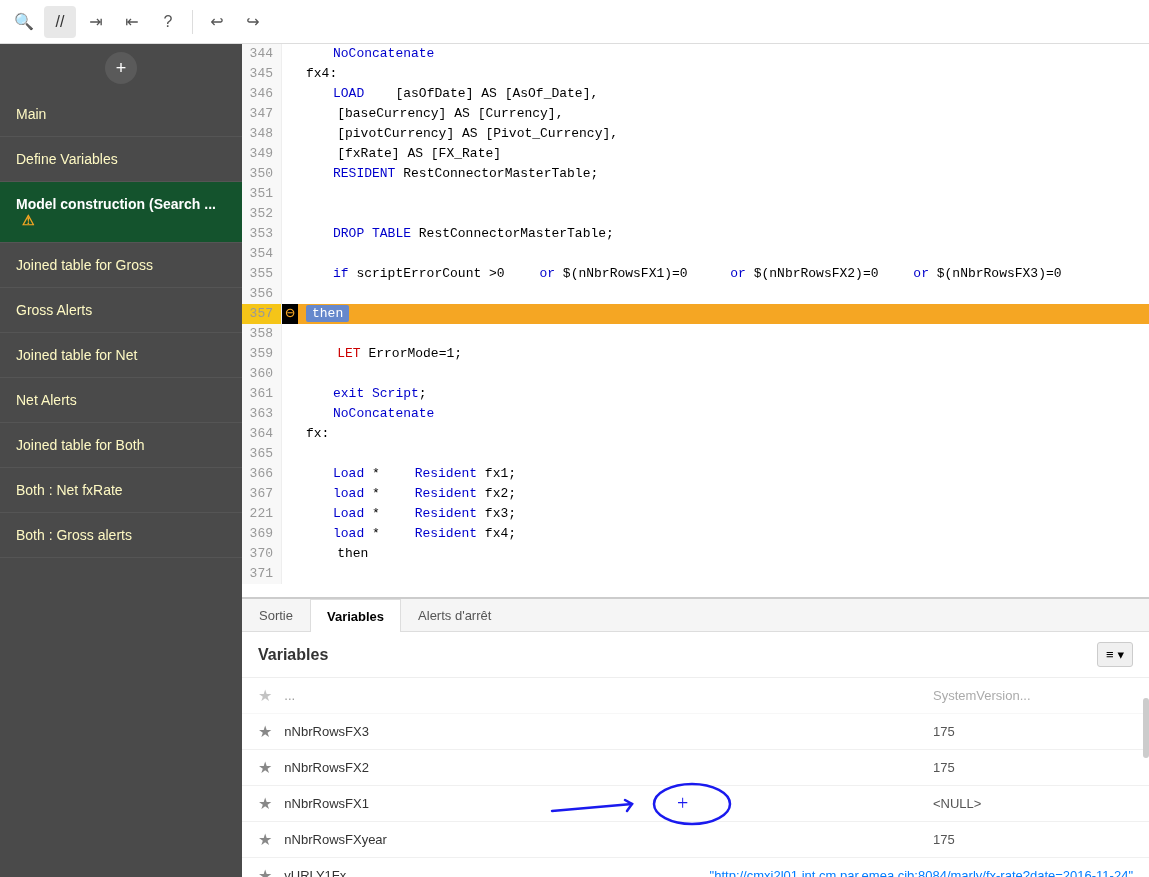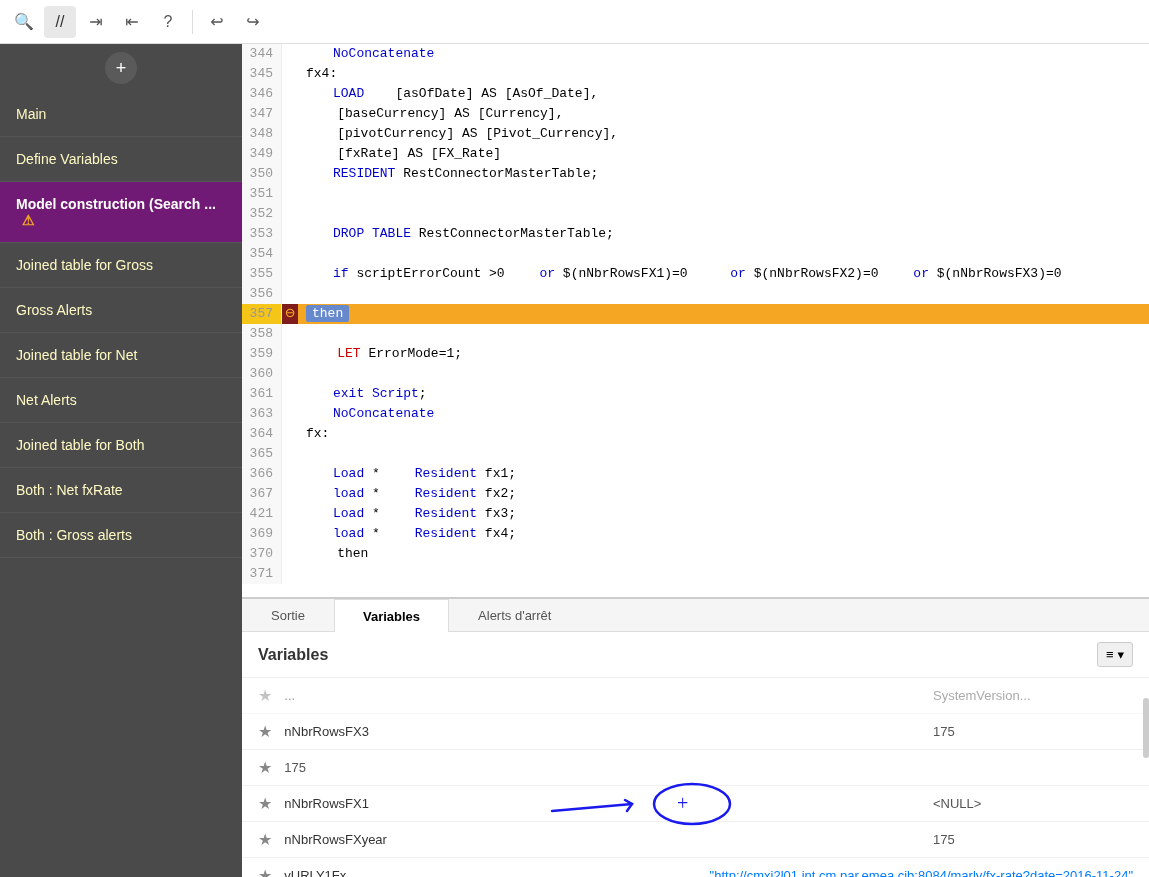--- a/index.html
+++ b/index.html
@@ -52,21 +52,21 @@
       margin: 8px auto;
       display: flex; align-items: center; justify-content: center;
     }
     .sidebar-item {
       padding: 14px 16px;
       color: #fef9c3;
       font-size: 14px;
       cursor: pointer;
       border-bottom: 1px solid #555;
     }
-    .sidebar-item.active { background: #701a75; color: #fff; font-weight: bold; }
+    .sidebar-item.active { background: #14532d; color: #fff; font-weight: bold; }
     .sidebar-item.bold { font-weight: bold; color: #fff; }
 
     
     .editor-area {
       flex: 1;
       display: flex;
       flex-direction: column;
       overflow: hidden;
       position: relative;
     }
@@ -78,21 +78,21 @@
       font-size: 13px;
       position: relative;
     }
     .code-line {
       display: flex;
       align-items: flex-start;
       min-height: 20px;
       line-height: 20px;
     }
     .code-line.highlighted {
-      background: #7f1d1d;
+      background: #000000;
     }
     .line-num {
       width: 40px;
       min-width: 40px;
       text-align: right;
       padding-right: 8px;
       color: #999;
       user-select: none;
       background: #f8f8f8;
       border-right: 1px solid #eee;
@@ -126,21 +126,21 @@
       display: flex;
       flex-direction: column;
       flex-shrink: 0;
     }
     .bottom-tabs {
       display: flex;
       border-bottom: 1px solid #ddd;
       background: #f5f5f5;
     }
     .bottom-tab {
-      padding: 8px 28px;
+      padding: 8px 16px;
       font-size: 13px;
       cursor: pointer;
       border: 1px solid transparent;
       border-bottom: none;
       background: transparent;
       color: #555;
     }
     .bottom-tab.active {
       background: #fff;
       border-color: #ddd;
@@ -387,21 +387,21 @@
         <span class="line-content"><span class="kw-blue">Load</span> * <span class="kw-blue">Resident</span> fx1;</span>
       </div>
 
       <div class="code-line">
         <span class="line-num">367</span>
         <span class="breakpoint-circle"></span>
         <span class="line-content"><span class="kw-blue">load</span> * <span class="kw-blue">Resident</span> fx2;</span>
       </div>
 
       <div class="code-line">
-        <span class="line-num">421</span>
+        <span class="line-num">221</span>
         <span class="breakpoint-circle"></span>
         <span class="line-content"><span class="kw-blue">Load</span> * <span class="kw-blue">Resident</span> fx3;</span>
       </div>
 
       <div class="code-line">
         <span class="line-num">369</span>
         <span class="breakpoint-circle"></span>
         <span class="line-content"><span class="kw-blue">load</span> * <span class="kw-blue">Resident</span> fx4;</span>
       </div>
 
@@ -455,20 +455,21 @@
           </div>
 
           <div class="var-row">
             <span class="var-star">★</span>
             <span class="var-name">nNbrRowsFX3</span>
             <span class="var-value">175</span>
           </div>
 
           <div class="var-row">
             <span class="var-star">★</span>
+            <span class="var-name">nNbrRowsFX2</span>
             <span class="var-value">175</span>
           </div>
 
           <div class="var-row" style="position:relative;">
             <span class="var-star">★</span>
             <span class="var-name">nNbrRowsFX1</span>
             <span class="var-value null-val">&lt;NULL&gt;</span>
 
             <svg style="position:absolute; left:300px; top:-10px; width:200px; height:60px; pointer-events:none;">
               <path d="M 10 35 L 90 28" stroke="#1a1aee" stroke-width="2.5" fill="none" stroke-linecap="round"></path>

